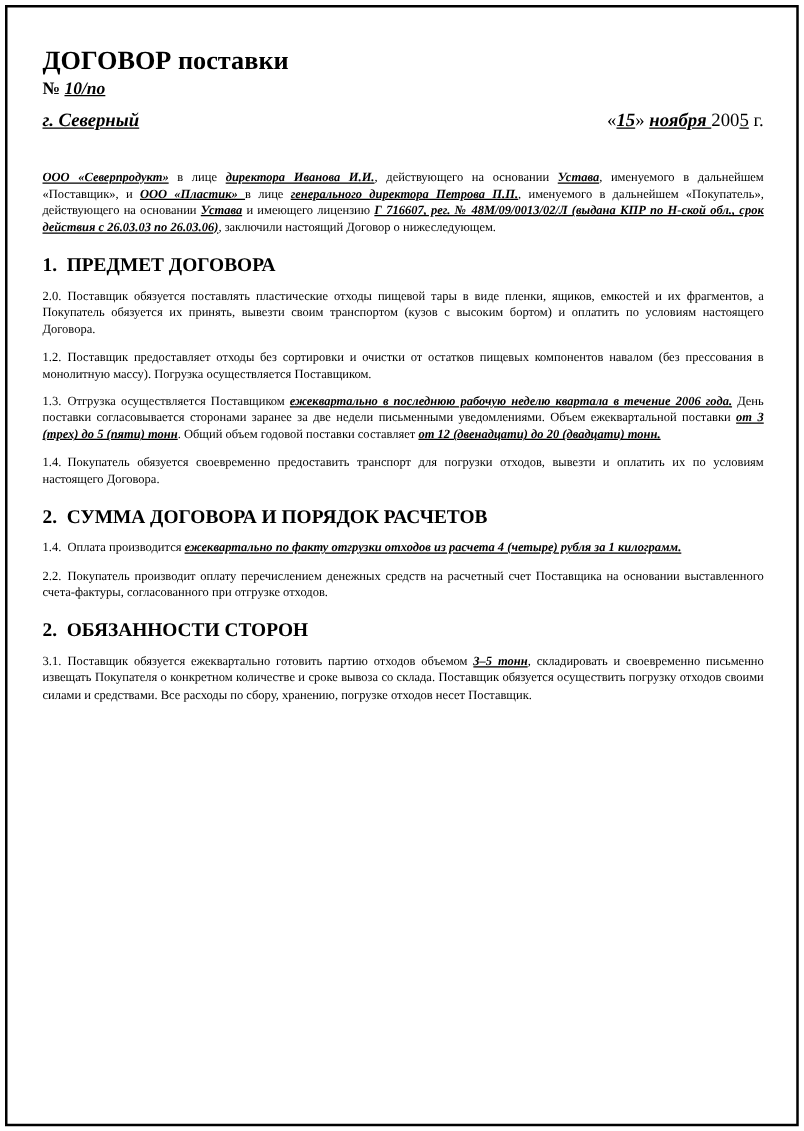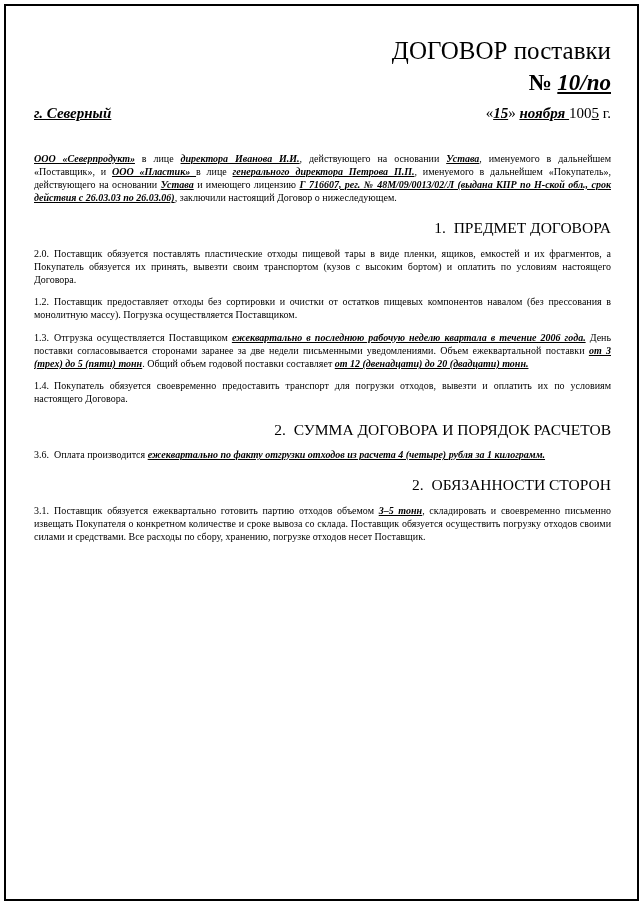--- a/index.html
+++ b/index.html
@@ -17,30 +17,30 @@
   .page {
     position: absolute;
     top: 4px; left: 4px; right: 4px; bottom: 4px;
     border: 2px solid #000000;
     box-sizing: border-box;
     padding: 14px 26px 6px 28px;
     overflow: hidden;
     background: #ffffff;
   }
   .doc-title {
-    text-align: right;
-    font-weight: normal;
-    font-size: 25px;
+    text-align: left;
+    font-weight: bold;
+    font-size: 21px;
     line-height: 1.2;
     margin: 16px 0 0 0;
   }
   .doc-number {
-    text-align: right;
+    text-align: left;
     font-weight: bold;
-    font-size: 23px;
+    font-size: 14px;
     line-height: 1.2;
     margin: 3px 0 8px 0;
   }
   .doc-number .num-value {
     font-style: italic;
     text-decoration: underline;
   }
   .place-date {
     display: flex;
     justify-content: space-between;
@@ -50,22 +50,22 @@
   }
   .para {
     font-size: 10px;
     line-height: 1.32;
     text-align: justify;
     margin: 9px 0;
     hyphens: auto;
   }
   .heading {
     font-size: 15.5px;
-    font-weight: normal;
-    text-align: right;
+    font-weight: bold;
+    text-align: left;
     margin: 14px 0 9px 0;
     line-height: 1.25;
   }
   .biu {
     font-weight: bold;
     font-style: italic;
     text-decoration: underline;
   }
   .u {
     text-decoration: underline;
@@ -78,29 +78,30 @@
 <div class="page">
 
   <div class="doc-title">ДОГОВОР поставки</div>
 
   <div class="doc-number">
     <span>№ </span><span class="num-value">10/по</span>
   </div>
 
   <div class="place-date">
     <span class="biu"> г. Северный </span>
-    <span><span class="plain">«</span><span class="biu">15</span><span class="plain">» </span><span class="biu"> ноября </span><span class="plain"> 100</span><span class="u">5</span><span class="plain"> г.</span></span>
+    <span><span class="plain">«</span><span class="biu">15</span><span class="plain">» </span><span class="biu"> ноября </span><span class="plain"> 200</span><span class="u">5</span><span class="plain"> г.</span></span>
   </div>
 
   <div id="doc-body">
       <p class="para"><span class="biu">ООО «Северпродукт»</span><span class="plain"> в лице </span><span class="biu">директора Иванова И.И.</span><span class="plain">, действующего на основании </span><span class="biu">Устава</span><span class="plain">, именуемого в дальнейшем «Поставщик», и </span><span class="biu">ООО «Пластик» </span><span class="plain">в лице </span><span class="biu">генерального директора Петрова П.П.</span><span class="plain">, именуемого в дальнейшем «Покупатель», действующего на основании </span><span class="biu">Устава</span><span class="plain"> и имеющего лицензию </span><span class="biu"> Г 716607, рег. № 48М/09/0013/02/Л (выдана КПР по Н-ской обл., срок действия с 26.03.03 по 26.03.06)</span><span class="plain">, заключили настоящий Договор о нижеследующем.</span></p>
       <div class="heading">1. ПРЕДМЕТ ДОГОВОРА</div>
       <p class="para"><span class="plain">2.0. Поставщик обязуется поставлять пластические отходы пищевой тары в виде пленки, ящиков, емкостей и их фрагментов, а Покупатель обязуется их принять, вывезти своим транспортом (кузов с высоким бортом) и оплатить по условиям настоящего Договора.</span></p>
       <p class="para"><span class="plain">1.2. Поставщик предоставляет отходы без сортировки и очистки от остатков пищевых компонентов навалом (без прессования в монолитную массу). Погрузка осуществляется Поставщиком.</span></p>
       <p class="para"><span class="plain">1.3. Отгрузка осуществляется Поставщиком </span><span class="biu">ежеквартально в последнюю рабочую неделю квартала в течение 2006 года.</span><span class="plain"> День поставки согласовывается сторонами заранее за две недели письменными уведомлениями. Объем ежеквартальной поставки </span><span class="biu">от 3 (трех) до 5 (пяти) тонн</span><span class="plain">. Общий объем годовой поставки составляет </span><span class="biu">от 12 (двенадцати) до 20 (двадцати) тонн.</span></p>
       <p class="para"><span class="plain">1.4. Покупатель обязуется своевременно предоставить транспорт для погрузки отходов, вывезти и оплатить их по условиям настоящего Договора.</span></p>
       <div class="heading">2. СУММА ДОГОВОРА И ПОРЯДОК РАСЧЕТОВ</div>
-      <p class="para"><span class="plain">3.6. Оплата производится </span><span class="biu">ежеквартально по факту отгрузки отходов из расчета 4 (четыре) рубля за 1 килограмм.</span></p>
+      <p class="para"><span class="plain">1.4. Оплата производится </span><span class="biu">ежеквартально по факту отгрузки отходов из расчета 4 (четыре) рубля за 1 килограмм.</span></p>
+      <p class="para"><span class="plain">2.2. Покупатель производит оплату перечислением денежных средств на расчетный счет Поставщика на основании выставленного счета-фактуры, согласованного при отгрузке отходов.</span></p>
       <div class="heading">2. ОБЯЗАННОСТИ СТОРОН</div>
       <p class="para"><span class="plain">3.1. Поставщик обязуется ежеквартально готовить партию отходов объемом </span><span class="biu">3–5 тонн</span><span class="plain">, складировать и своевременно письменно извещать Покупателя о конкретном количестве и сроке вывоза со склада. Поставщик обязуется осуществить погрузку отходов своими силами и средствами. Все расходы по сбору, хранению, погрузке отходов несет Поставщик.</span></p>
     </div>
 
 </div>
 
 </body></html>

